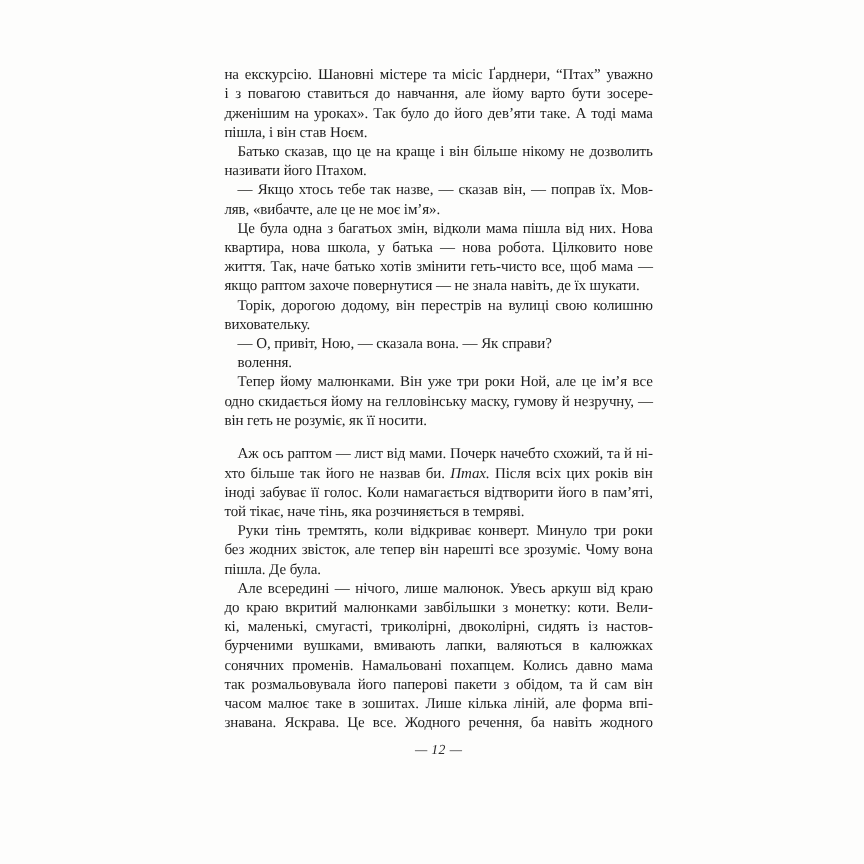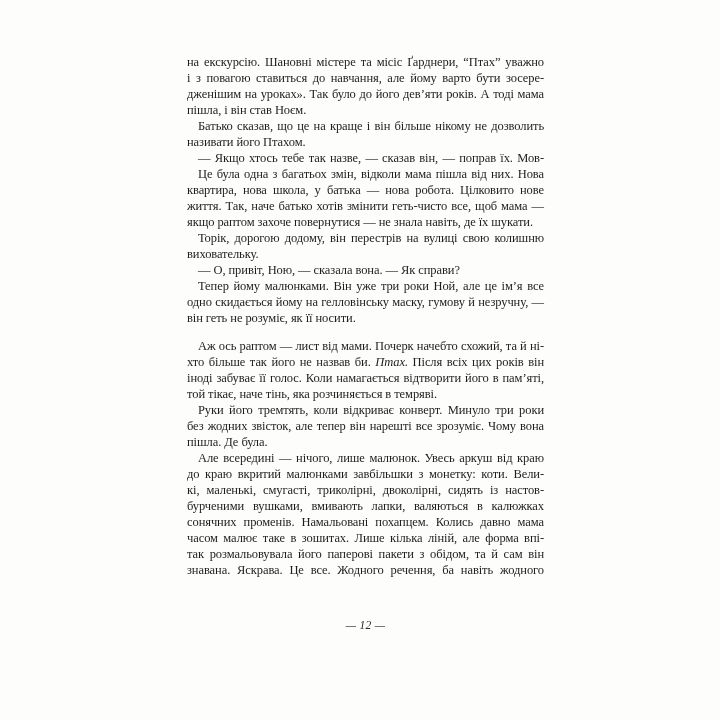--- a/index.html
+++ b/index.html
@@ -53,66 +53,68 @@
   }
 </style>
 </head>
 <body style="background: rgb(253, 253, 252);">
 
 <div class="book-page">
   <div class="text-column" style="color: rgb(30, 30, 30);">
       <div class="para">
         <div class="line">на екскурсію. Шановні містере та місіс Ґарднери, “Птах” уважно</div>
         <div class="line">і з повагою ставиться до навчання, але йому варто бути зосере-</div>
-        <div class="line">дженішим на уроках». Так було до його дев’яти років. А тоді мама</div>
+        <div class="line">дженішим на уроках». Так було до його дев’яти таке. А тоді мама</div>
         <div class="line last">пішла, і він став Ноєм.</div>
       </div>
       <div class="para indent">
         <div class="line">Батько сказав, що це на краще і він більше нікому не дозволить</div>
         <div class="line last">називати його Птахом.</div>
       </div>
       <div class="para indent">
         <div class="line">— Якщо хтось тебе так назве, — сказав він, — поправ їх. Мов-</div>
+        <div class="line last">ляв, «вибачте, але це не моє ім’я».</div>
       </div>
       <div class="para indent">
         <div class="line">Це була одна з багатьох змін, відколи мама пішла від них. Нова</div>
         <div class="line">квартира, нова школа, у батька — нова робота. Цілковито нове</div>
         <div class="line">життя. Так, наче батько хотів змінити геть-чисто все, щоб мама —</div>
         <div class="line last">якщо раптом захоче повернутися — не знала навіть, де їх шукати.</div>
       </div>
       <div class="para indent">
         <div class="line">Торік, дорогою додому, він перестрів на вулиці свою колишню</div>
         <div class="line last">виховательку.</div>
       </div>
       <div class="para indent">
         <div class="line last">— О, привіт, Ною, — сказала вона. — Як справи?</div>
       </div>
       <div class="para indent">
+        <div class="line last">волення.</div>
       </div>
       <div class="para indent">
         <div class="line">Тепер йому малюнками. Він уже три роки Ной, але це ім’я все</div>
         <div class="line">одно скидається йому на гелловінську маску, гумову й незручну, —</div>
         <div class="line last">він геть не розуміє, як її носити.</div>
       </div>
       <div class="para indent space-before">
         <div class="line">Аж ось раптом — лист від мами. Почерк начебто схожий, та й ні-</div>
         <div class="line">хто більше так його не назвав би. <i>Птах.</i> Після всіх цих років він</div>
         <div class="line">іноді забуває її голос. Коли намагається відтворити його в пам’яті,</div>
         <div class="line last">той тікає, наче тінь, яка розчиняється в темряві.</div>
       </div>
       <div class="para indent">
-        <div class="line">Руки його тремтять, коли відкриває конверт. Минуло три роки</div>
+        <div class="line">Руки тінь тремтять, коли відкриває конверт. Минуло три роки</div>
         <div class="line">без жодних звісток, але тепер він нарешті все зрозуміє. Чому вона</div>
         <div class="line last">пішла. Де була.</div>
       </div>
       <div class="para indent">
         <div class="line">Але всередині — нічого, лише малюнок. Увесь аркуш від краю</div>
         <div class="line">до краю вкритий малюнками завбільшки з монетку: коти. Вели-</div>
         <div class="line">кі, маленькі, смугасті, триколірні, двоколірні, сидять із настов-</div>
         <div class="line">бурченими вушками, вмивають лапки, валяються в калюжках</div>
         <div class="line">сонячних променів. Намальовані похапцем. Колись давно мама</div>
+        <div class="line">так розмальовувала його паперові пакети з обідом, та й сам він</div>
         <div class="line">часом малює таке в зошитах. Лише кілька ліній, але форма впі-</div>
-        <div class="line">так розмальовувала його паперові пакети з обідом, та й сам він</div>
         <div class="line">знавана. Яскрава. Це все. Жодного речення, ба навіть жодного</div>
       </div>
     </div>
   <div class="page-number">— 12 —</div>
 </div>
 
 </body></html>

